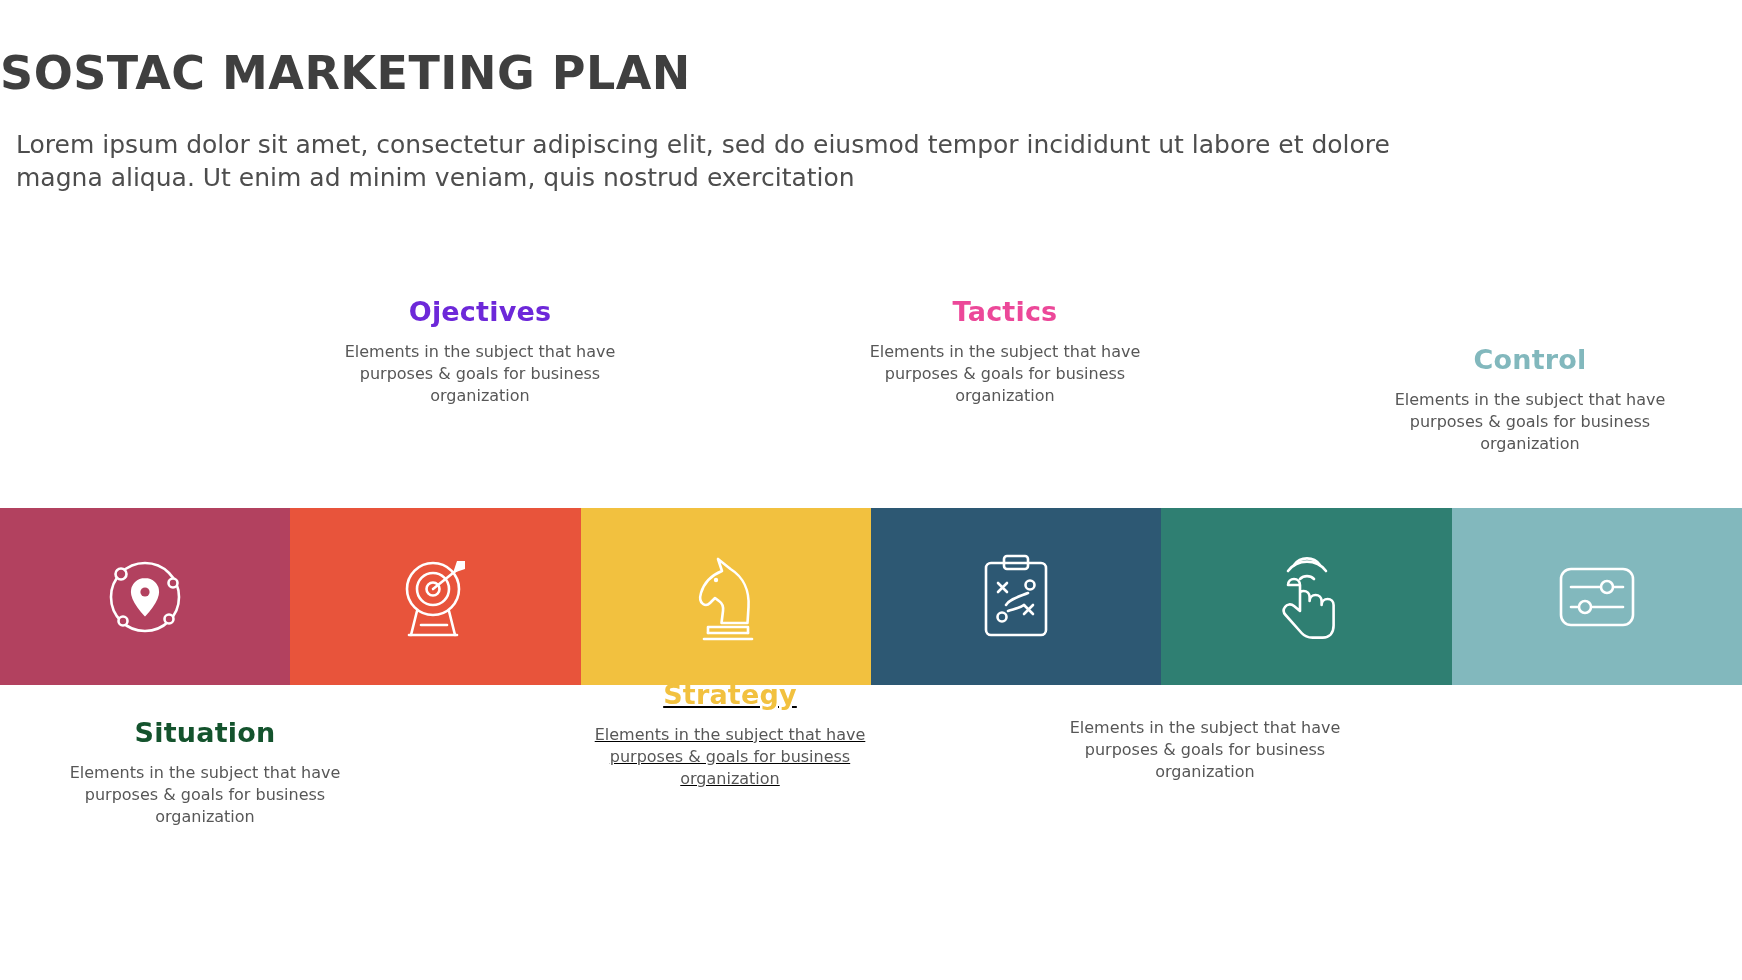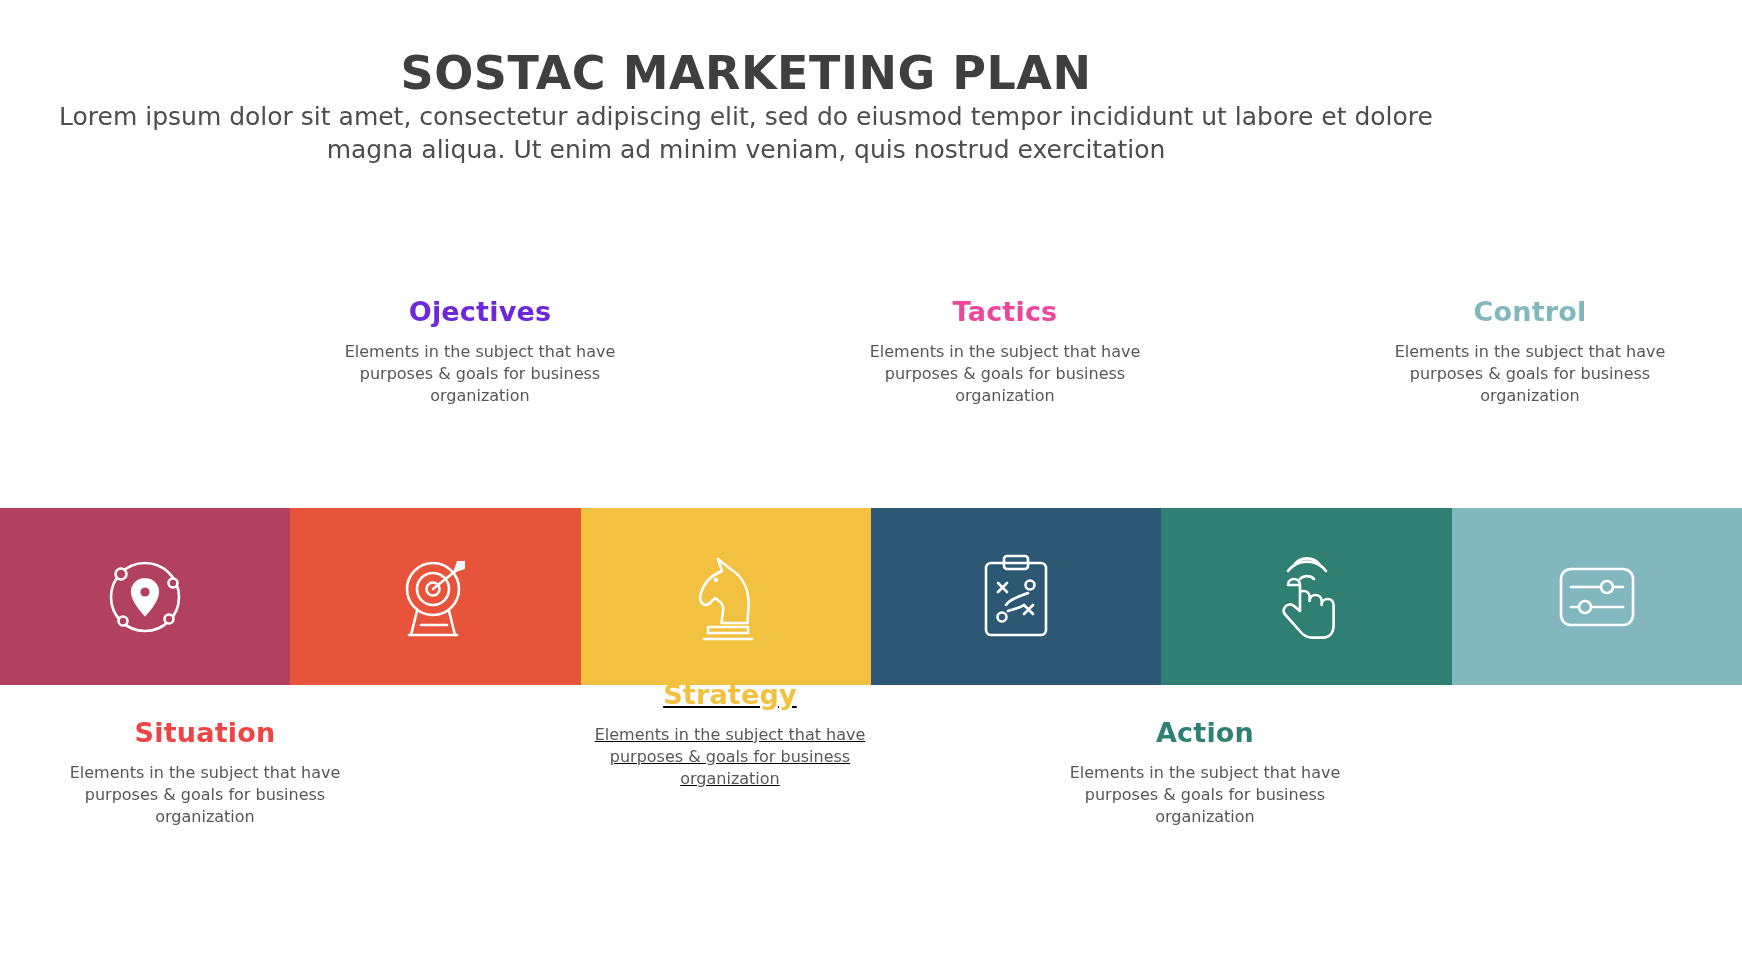--- a/index.html
+++ b/index.html
@@ -20,32 +20,32 @@
     height: 980px;
     background: #ffffff;
   }
 
   
   .header {
     position: absolute;
     left: 0;
     top: 48px;
     width: 1492px;
-    text-align: center;
+    text-align: left;
   }
   .title {
     font-size: 46px;
     font-weight: bold;
     color: #3f3f3f;
     letter-spacing: 0.5px;
     line-height: 1.12;
     margin: 0;
   }
   .subtitle {
-    margin: 0 auto 0 auto;
+    margin: 28px auto 0 auto;
     width: 1460px;
     font-size: 25px;
     color: #4d4d4d;
     line-height: 1.34;
     font-weight: 400;
   }
 
   
   .band {
     position: absolute;
@@ -108,21 +108,21 @@
     <div class="heading" style="color:#6d28d9;">Ojectives</div>
     <div class="desc">Elements in the subject that have purposes &amp; goals for business organization</div>
   </div>
 
   <div class="txt-group g-tactics">
     <div class="heading" style="color:#ec4899;">Tactics</div>
     <div class="desc">Elements in the subject that have purposes &amp; goals for business organization</div>
   </div>
 
   <div class="txt-group g-control">
-    <div class="heading" style="color:#82b8bd;">Control</div>
+    <div class="heading" style="color:#82b8bd;margin-top:48px;">Control</div>
     <div class="desc">Elements in the subject that have purposes &amp; goals for business organization</div>
   </div>
 
   <div class="band">
 
     <div class="block" style="background:#b2415f;">
       <span>
         <svg width="96" height="96" viewBox="0 0 96 96" fill="none" stroke="#ffffff" stroke-width="2.6">
           <circle cx="48" cy="48" r="34"></circle>
           <circle cx="24" cy="25" r="5.5" fill="#b2415f"></circle>
@@ -197,27 +197,26 @@
           <path d="M22 58 h52"></path>
           <circle cx="58" cy="38" r="6" fill="#82b8bd"></circle>
           <circle cx="36" cy="58" r="6" fill="#82b8bd"></circle>
         </svg>
       </span>
     </div>
 
   </div>
 
   <div class="txt-group g-situation">
-    <div class="heading" style="color:#ef4444;">Situation</div>
+    <div class="heading" style="color:#14532d;">Situation</div>
     <div class="desc">Elements in the subject that have purposes &amp; goals for business organization</div>
   </div>
 
   <div class="txt-group g-strategy">
     <div class="heading" style="color:#f2c13f;">Strategy</div>
     <div class="desc">Elements in the subject that have purposes &amp; goals for business organization</div>
   </div>
 
   <div class="txt-group g-action">
-    <div class="heading" style="color:#2f7f72;">Action</div>
     <div class="desc">Elements in the subject that have purposes &amp; goals for business organization</div>
   </div>
 
 </div>
 
 </body></html>

